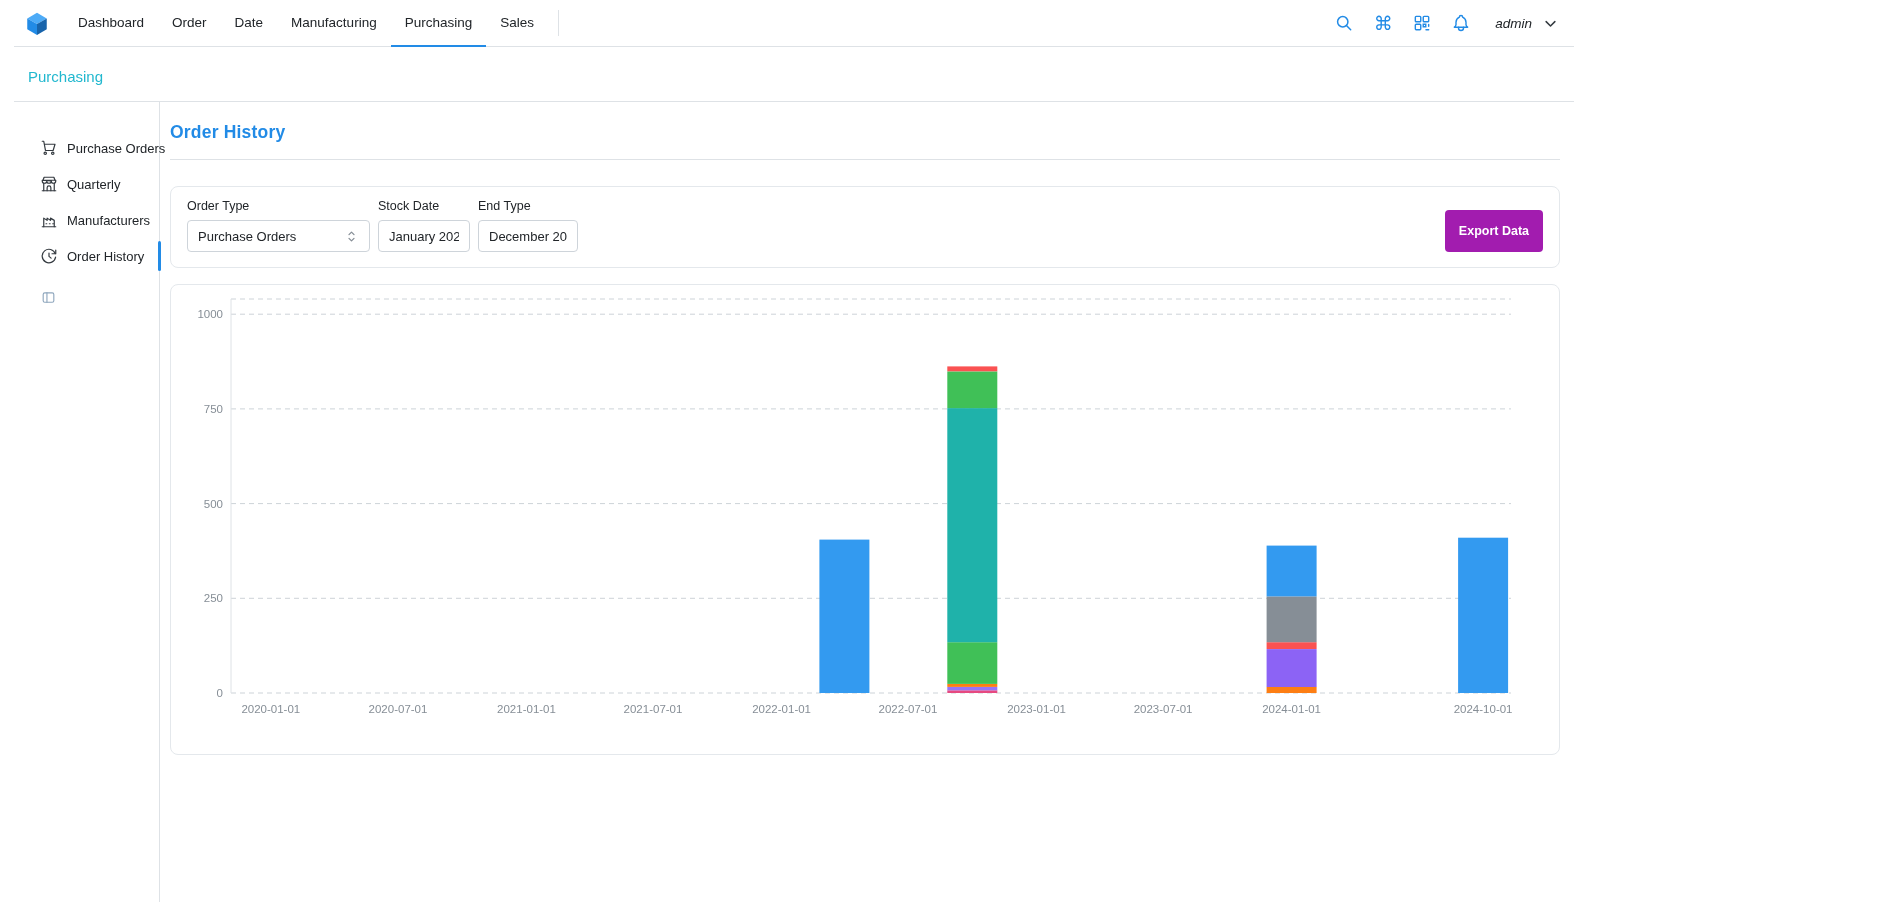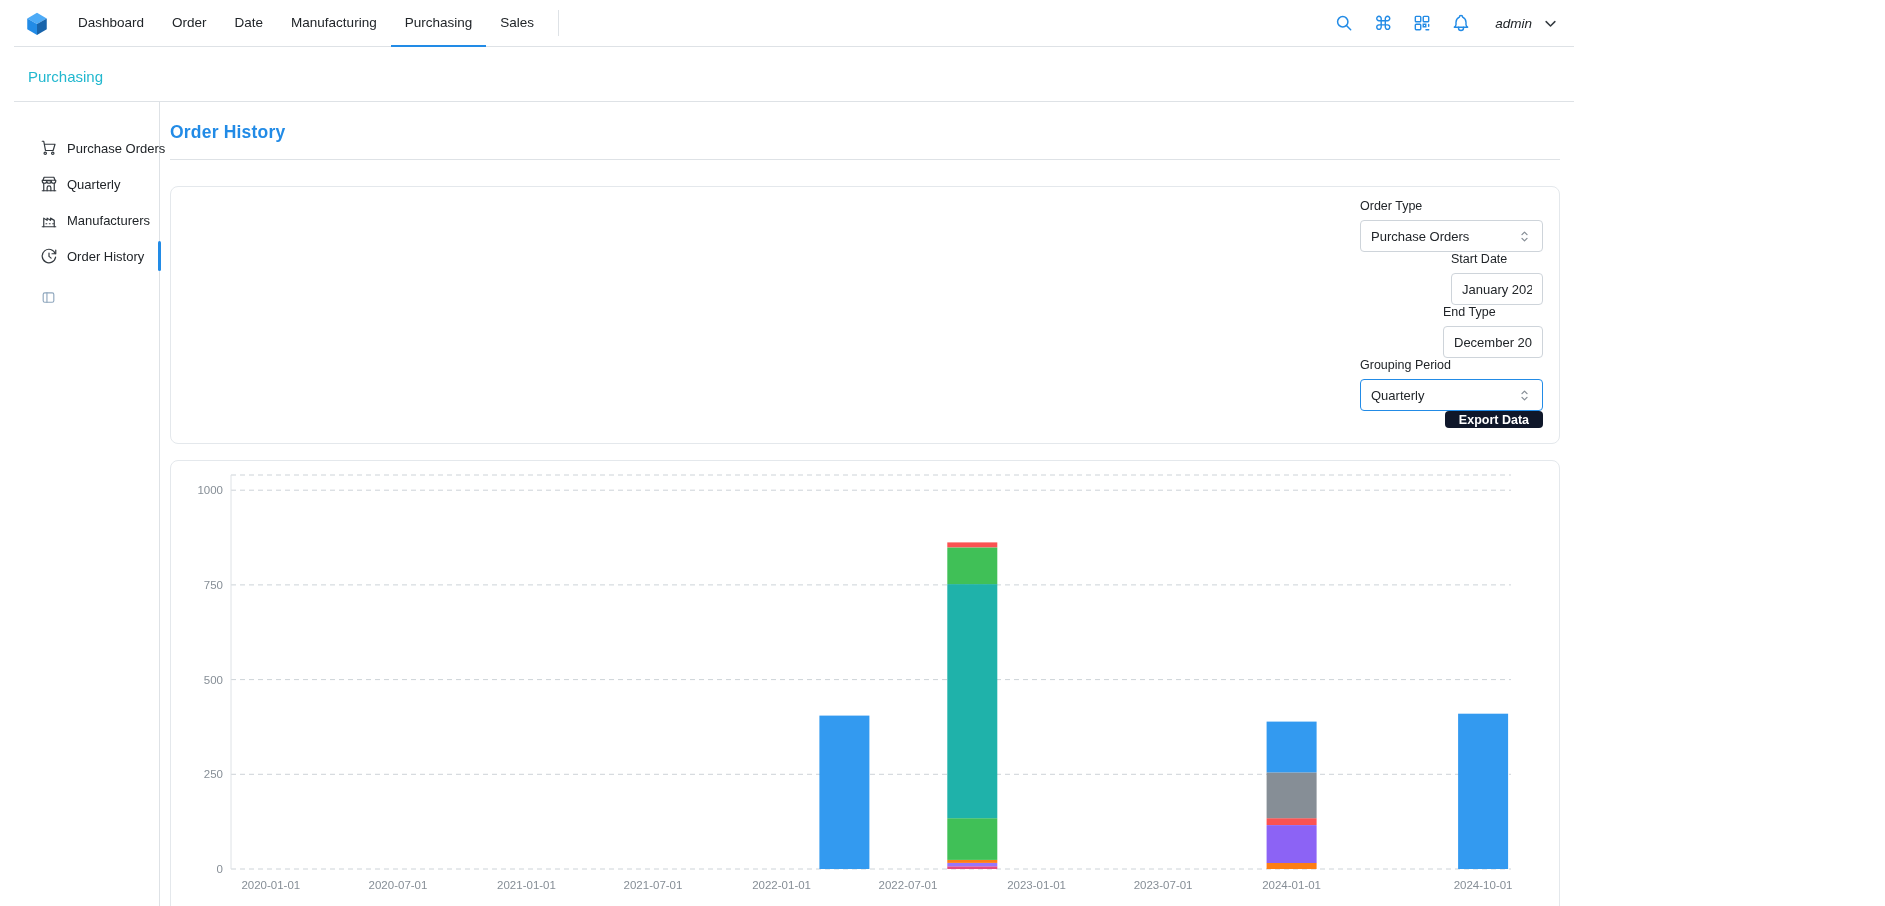--- a/index.html
+++ b/index.html
@@ -36,33 +36,33 @@
   .side-item.active::after { content:""; position:absolute; right:-2px; top:3px; bottom:3px; width:3px; background:#228be6; border-radius:2px; }
   .side-icon { width:18px; height:18px; color:#343a40; flex:0 0 18px; }
   .collapse-btn { margin:16px 0 0 27px; width:15px; height:15px; color:#8ea6bd; cursor:pointer; }
   .collapse-btn svg { width:15px; height:15px; }
 
   .main { flex:1; padding:20px 14px 0 10px; }
   .page-title { color:#228be6; font-size:17.5px; font-weight:600; letter-spacing:.2px; }
   .title-rule { border:0; border-top:1px solid #dee2e6; margin:16px 0 0; }
 
   
-  .filter-card { margin-top:26px; border:1px solid #e4e8ec; border-radius:8px; padding:12px 16px 15px; display:flex; align-items:flex-end; gap:0;flex-direction:column; }
+  .filter-card { margin-top:26px; border:1px solid #e4e8ec; border-radius:8px; padding:12px 16px 15px; display:flex; align-items:flex-end; gap:8px; }
   .field { display:flex; flex-direction:column; gap:7px; }
   .field-label { font-size:12.5px; font-weight:500; color:#212529; }
   .control { height:32px; border:1px solid #ced4da; border-radius:4px; display:flex; align-items:center; padding:0 10px; font-size:13px; background:#fff; color:#212529; }
   .select { justify-content:space-between; gap:10px; cursor:pointer; }
   .selector-icon { width:15px; height:15px; color:#868e96; flex:0 0 15px; }
   .focused { border:1px solid #228be6; }
   input.control { font-family:"Liberation Sans", sans-serif; outline:none; }
   .w-ordertype { width:183px; }
   .w-start { width:92px; }
   .w-end { width:100px; }
   .w-grouping { width:183px; }
-  .export-btn { margin-left:auto; background:#0f172a; color:#fff; border:0; border-radius:4px; height:17px; padding:0 14px; font-size:12.5px; font-weight:700; cursor:pointer; font-family:"Liberation Sans", sans-serif; }
+  .export-btn { margin-left:auto; background:#a21caf; color:#fff; border:0; border-radius:4px; height:42px; padding:0 14px; font-size:12.5px; font-weight:700; cursor:pointer; font-family:"Liberation Sans", sans-serif; }
 
   
   .chart-card { margin-top:16px; border:1px solid #e4e8ec; border-radius:8px; padding:12px 10px 12px; }
   svg.chart { display:block; width:1368px; height:445px; }
   .grid { stroke:#cdd3d8; stroke-width:1; stroke-dasharray:5 4; fill:none; }
   .axisline { stroke:#dee2e6; stroke-width:1; }
   .ytick { fill:#868e96; font-size:11.5px; text-anchor:end; font-family:"Liberation Sans", sans-serif; }
   .xtick { fill:#868e96; font-size:11.5px; text-anchor:middle; font-family:"Liberation Sans", sans-serif; }
 </style>
 </head>
@@ -193,39 +193,29 @@
           <div class="control select w-ordertype">
             <span>Purchase Orders</span>
             <svg class="selector-icon" viewBox="0 0 24 24" fill="none" stroke="currentColor" stroke-width="2" stroke-linecap="round" stroke-linejoin="round">
               <polyline points="8 9 12 5 16 9"></polyline>
                 <polyline points="8 15 12 19 16 15"></polyline>
             </svg>
           </div>
         </div>
 
         <div class="field">
-          <span class="field-label">Start Date</span>
+          <span class="field-label">Stock Date</span>
           <input class="control w-start" readonly="" value="January 2020" style="">
         </div>
 
         <div class="field">
           <span class="field-label">End Type</span>
           <input class="control w-end" readonly="" value="December 2024" style="">
         </div>
 
-        <div class="field">
-          <span class="field-label">Grouping Period</span>
-          <div class="control select focused w-grouping">
-            <span>Quarterly</span>
-            <svg class="selector-icon" viewBox="0 0 24 24" fill="none" stroke="currentColor" stroke-width="2" stroke-linecap="round" stroke-linejoin="round">
-              <polyline points="8 9 12 5 16 9"></polyline>
-                <polyline points="8 15 12 19 16 15"></polyline>
-            </svg>
-          </div>
-        </div>
 
         <button class="export-btn">Export Data</button>
       </div>
 
       <div class="chart-card">
         <svg class="chart" viewBox="0 0 1368 445">
             <line class="grid" x1="50" x2="1330" y1="396.0" y2="396.0"></line>
             <text class="ytick" x="42" y="400.0">0</text>
             <line class="grid" x1="50" x2="1330" y1="301.3" y2="301.3"></line>
             <text class="ytick" x="42" y="305.3">250</text>

